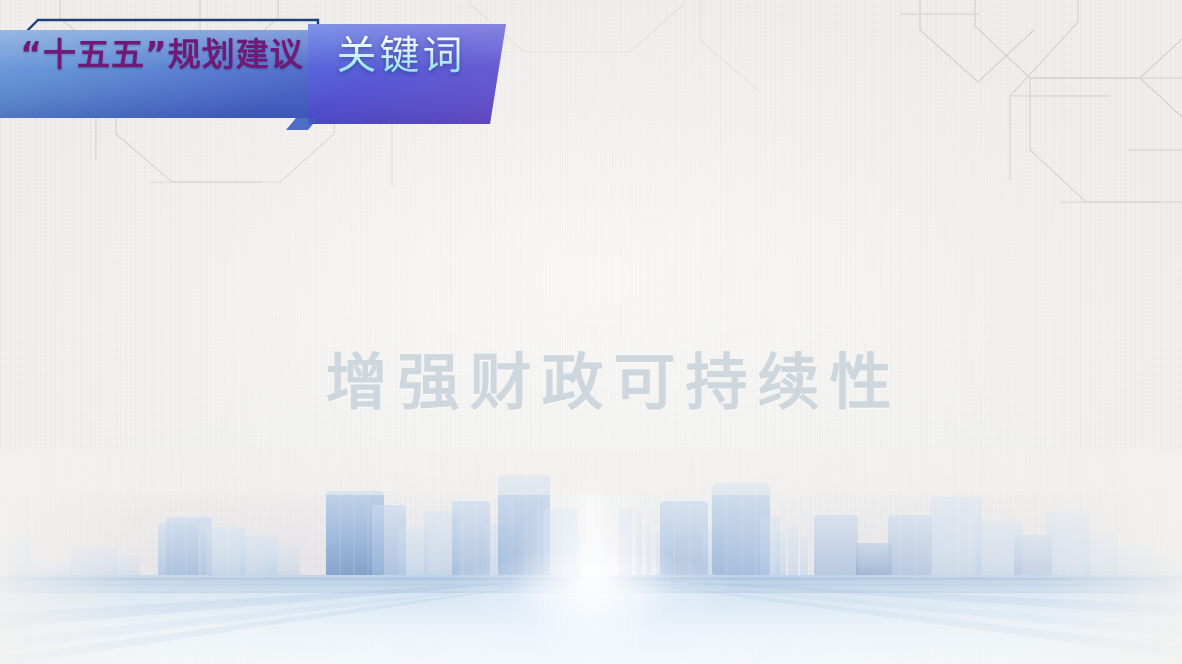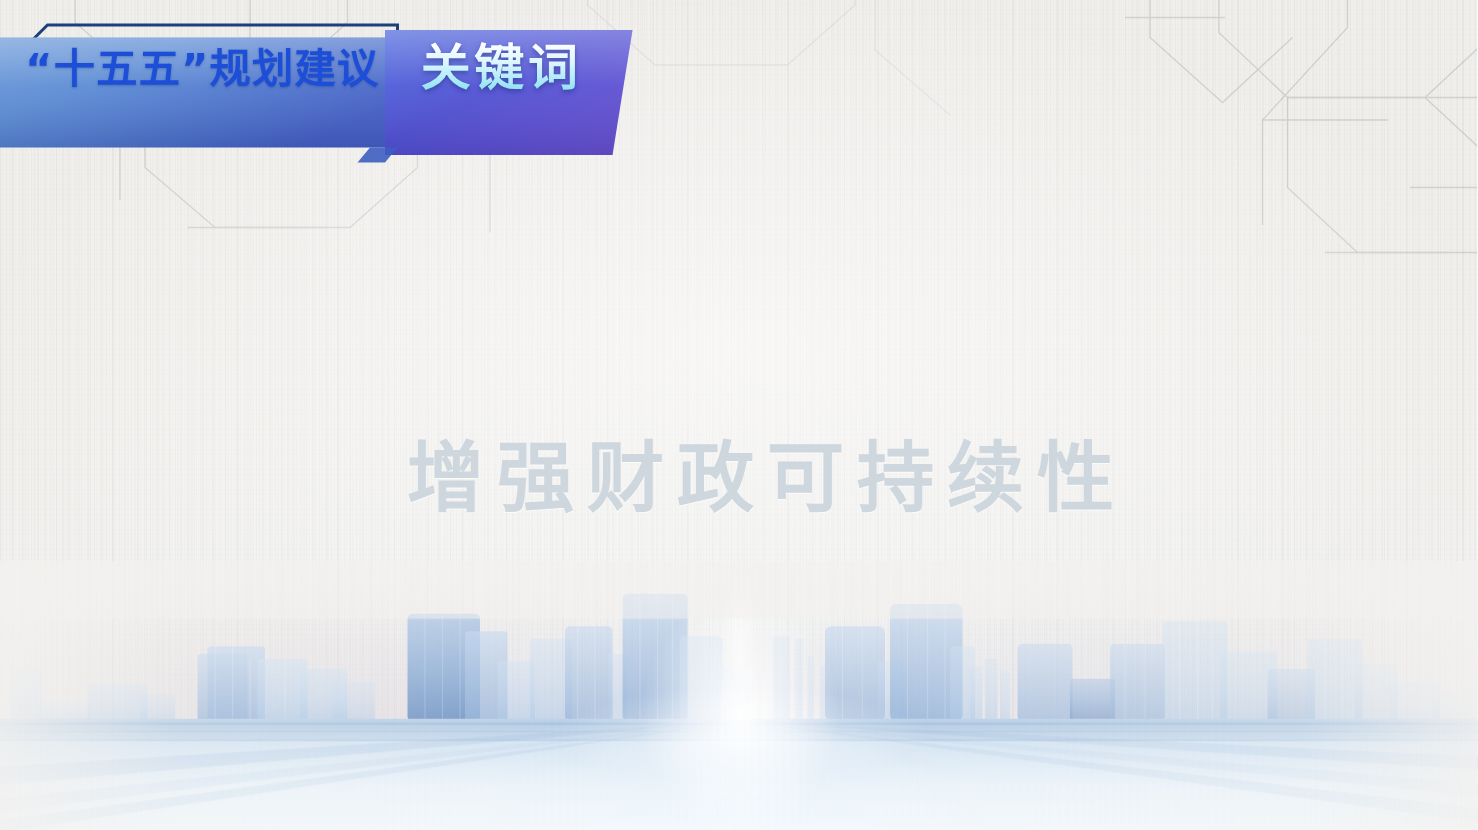--- a/index.html
+++ b/index.html
@@ -127,32 +127,32 @@
   }
   .rt-left {
     position: absolute;
     left: 16px; top: 36px;
     width: 292px;
     text-align: center;
     font-family: "DejaVu Sans", "Liberation Sans", sans-serif;
     font-weight: 700;
     font-size: 33px;
     line-height: 38px;
-    color: #1d4ed8;
+    color: #701a75;
     letter-spacing: 1px;
     white-space: nowrap;
     text-shadow: 0 1px 2px rgba(20,50,110,.35);
   }
   .rt-right {
     position: absolute;
     left: 312px; top: 33px;
     width: 178px;
     text-align: center;
     font-family: "DejaVu Sans", "Liberation Sans", sans-serif;
-    font-weight: 700;
+    font-weight: 400;
     font-size: 40px;
     line-height: 44px;
     letter-spacing: 3px;
     white-space: nowrap;
     background: linear-gradient(180deg, #ffffff 0%, #ddf6ff 38%, #a9eaf7 72%, #7fdcf0 100%);
     -webkit-background-clip: text;
     background-clip: text;
     color: transparent;
     -webkit-text-fill-color: transparent;
     filter: drop-shadow(0 2px 2px rgba(20,40,110,.45));

